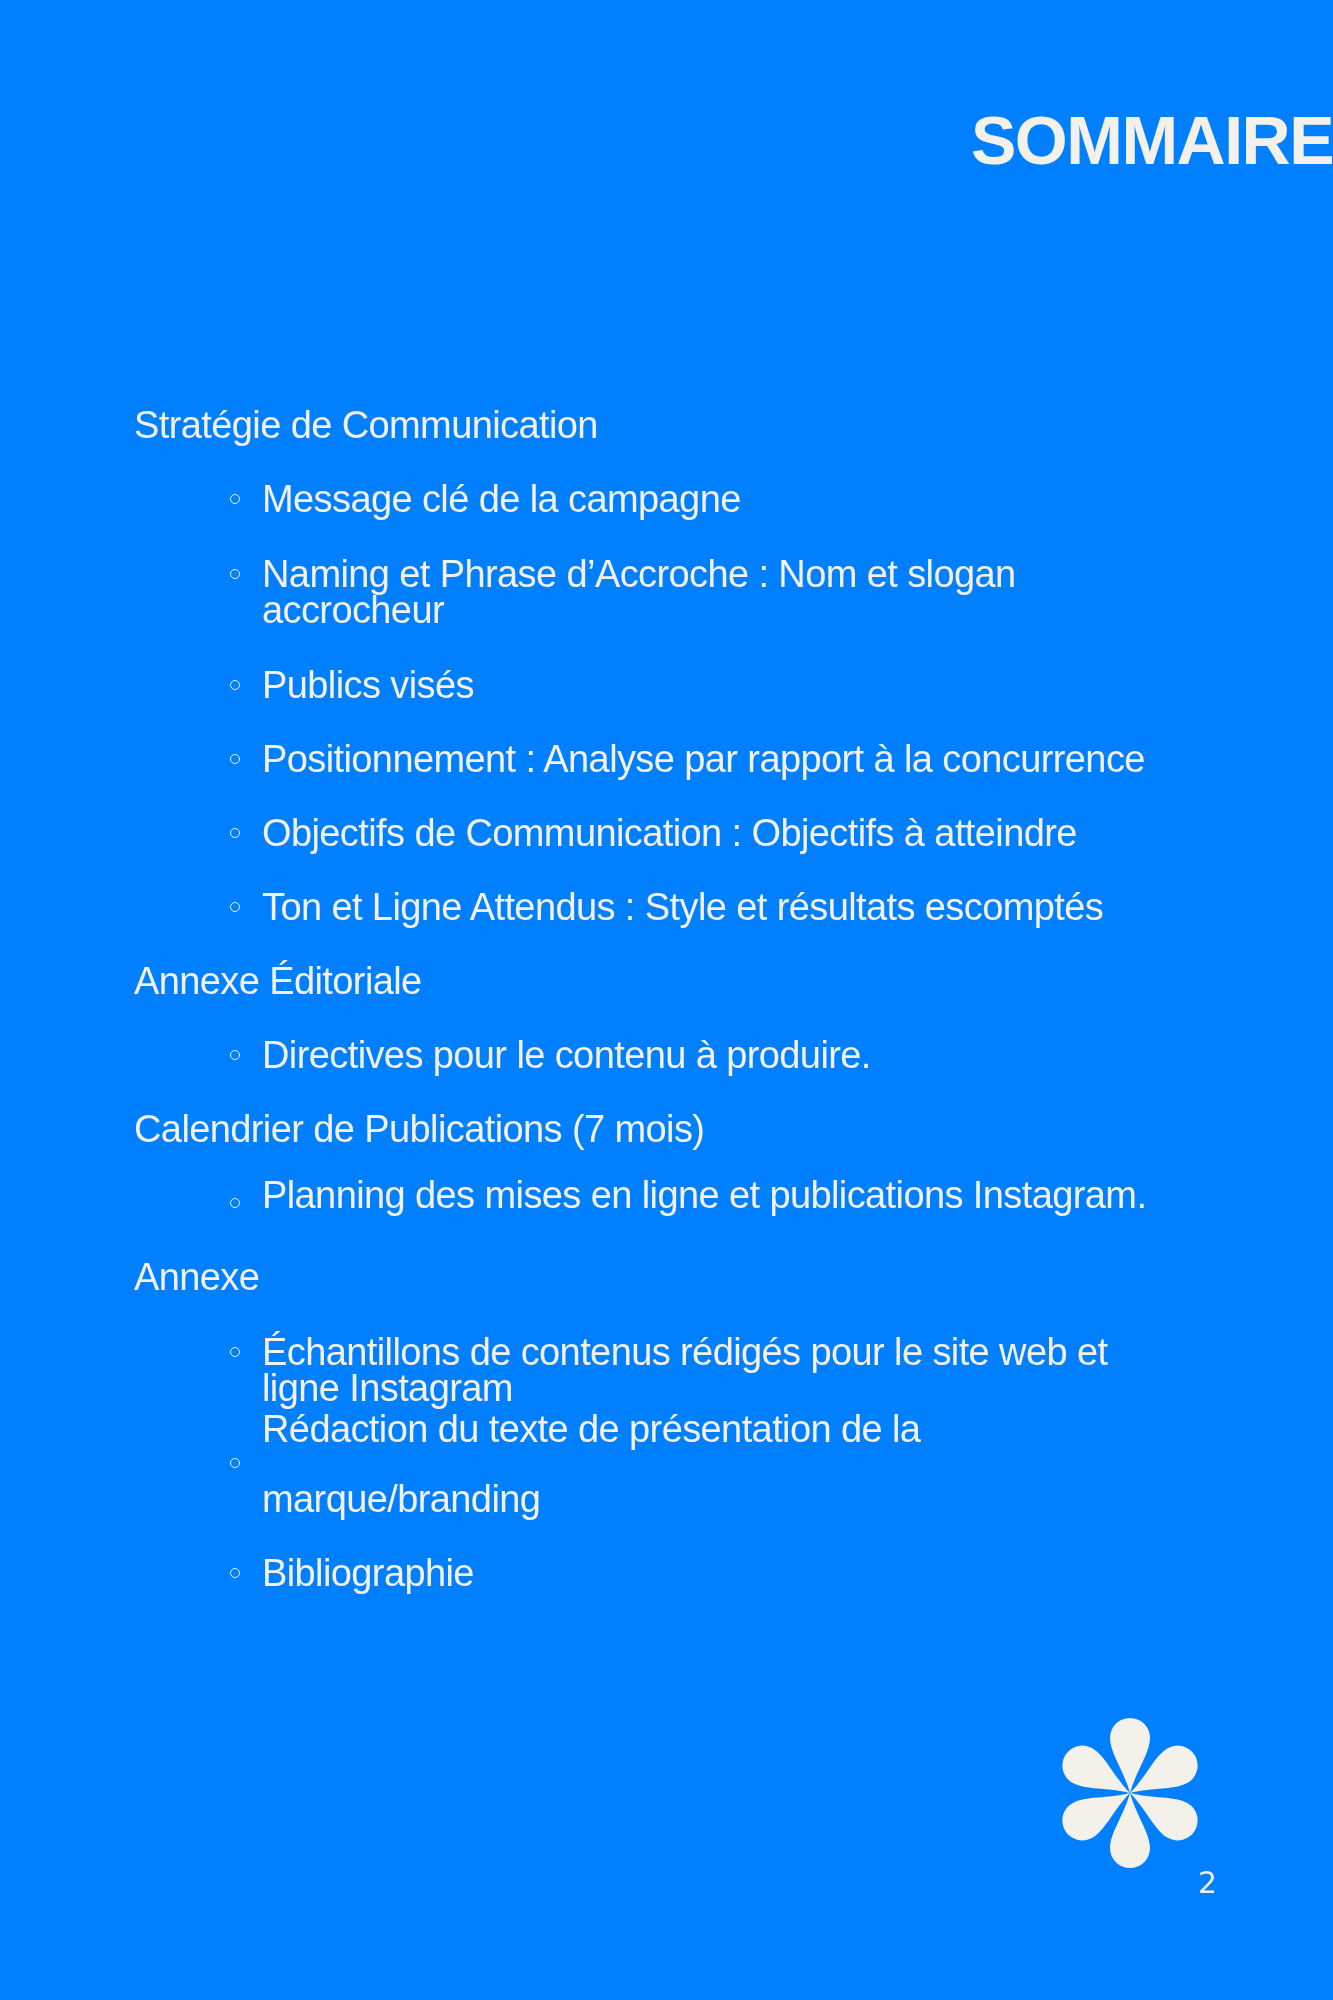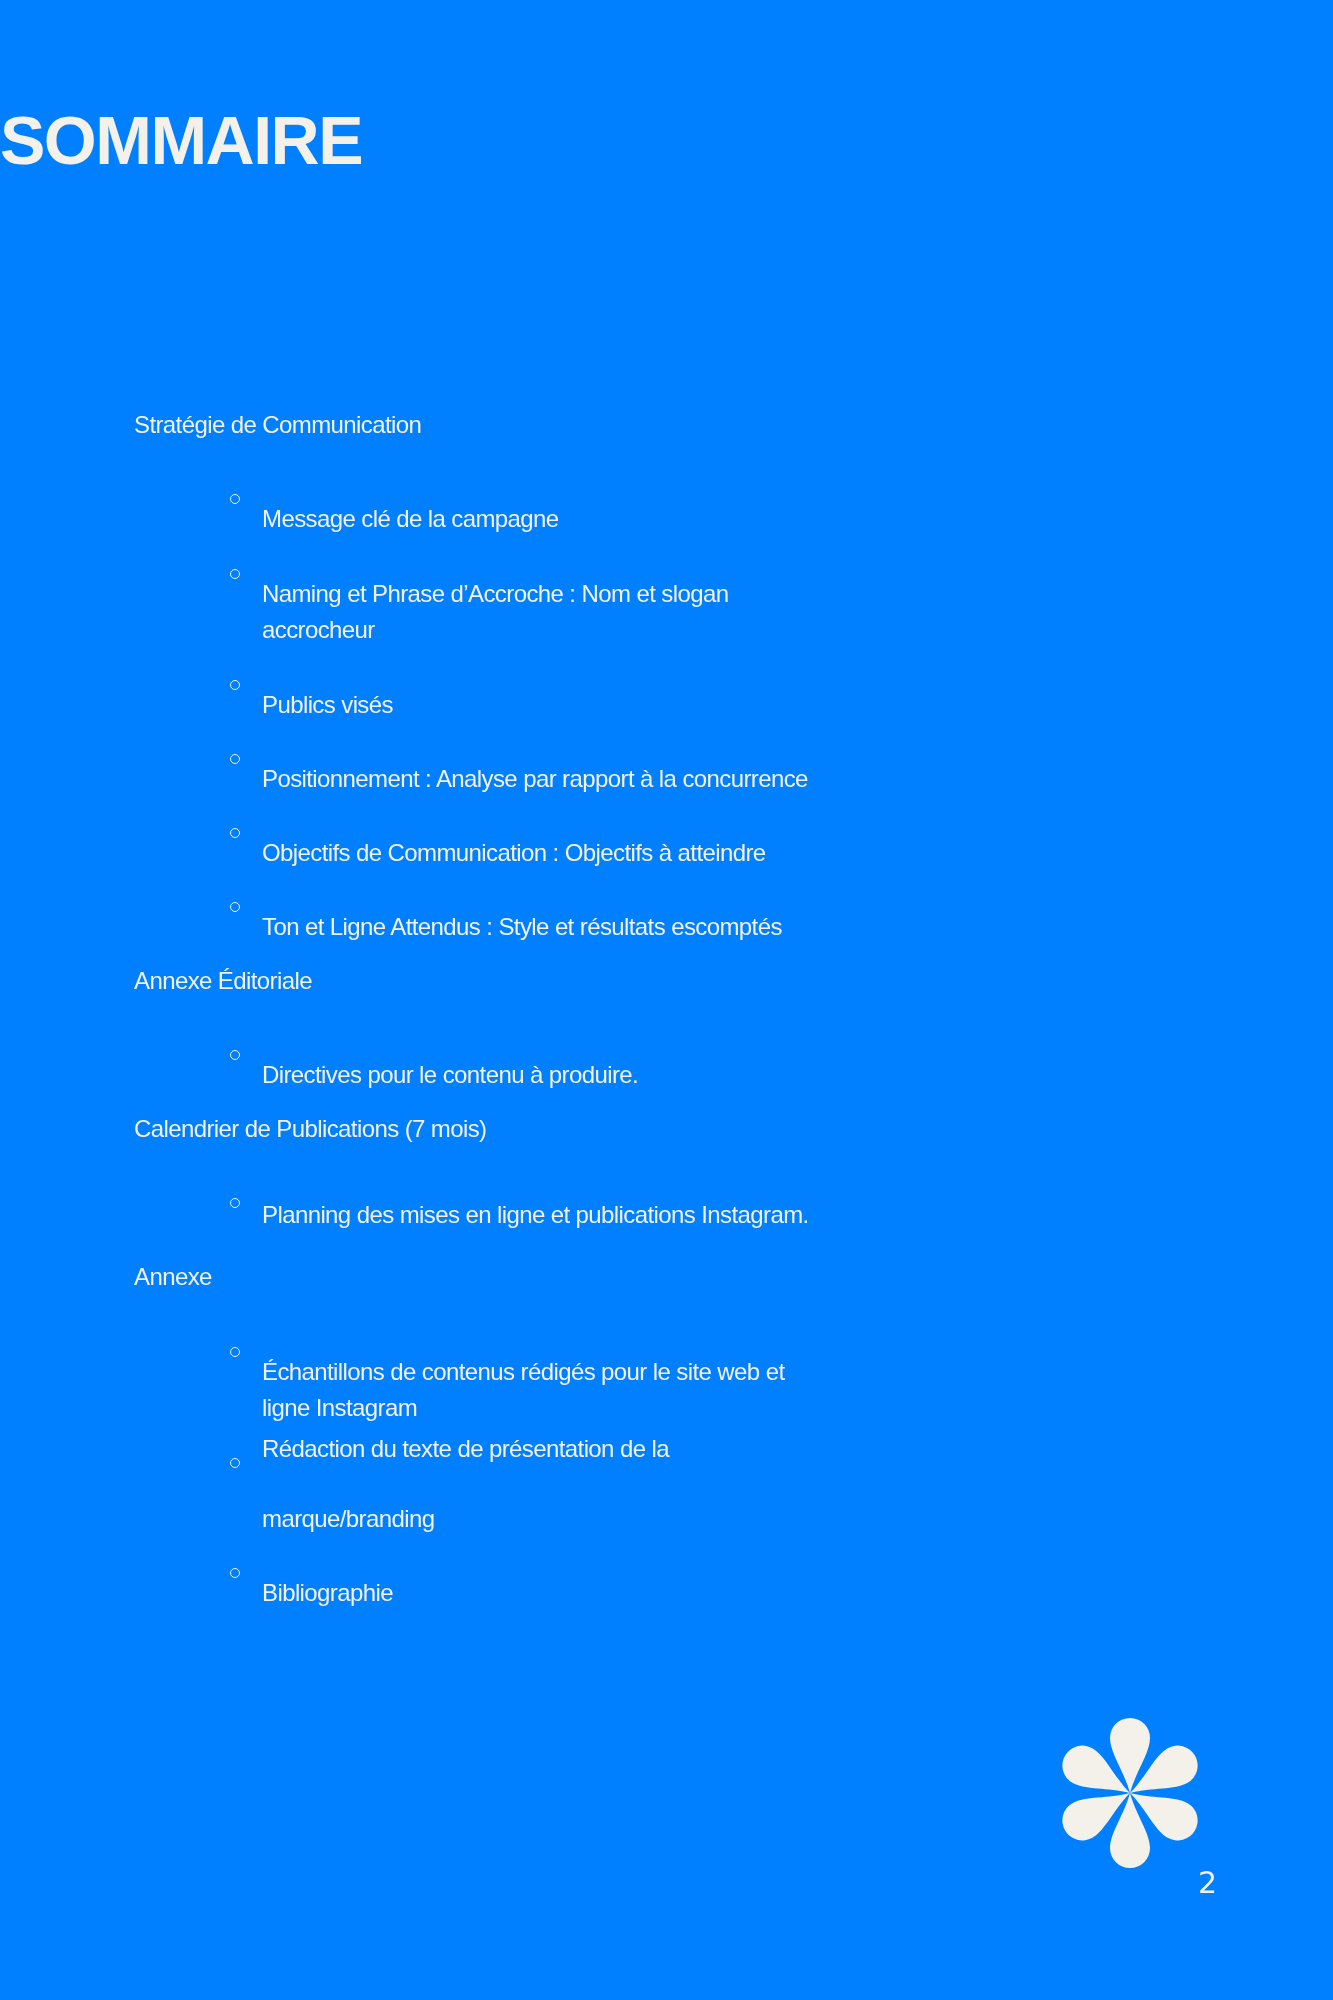--- a/index.html
+++ b/index.html
@@ -6,30 +6,30 @@
   body {
     width:1333px; height:2000px; overflow:hidden;
     background:#0080FF;
     font-family:"Liberation Sans", sans-serif;
     color:#F4F1EB;
     position:relative;
   }
   .page { position:absolute; left:0; top:0; width:1333px; height:2000px; background:#0080FF; }
   .title {
     position:absolute; left:0; width:1333px; top:100px;
-    text-align:left; font-weight:bold; font-size:68px; letter-spacing:-1.5px;
+    text-align:right; font-weight:bold; font-size:68px; letter-spacing:-1.5px;
     line-height:80px; color:#F4F1EB;
   }
   .toc { position:absolute; left:0; top:0; width:1333px; }
   .line {
-    position:absolute; white-space:nowrap; font-size:24px; line-height:40px;
+    position:absolute; white-space:nowrap; font-size:38px; line-height:40px;
     letter-spacing:-0.6px; color:#F4F1EB;
   }
   .section { left:134px; }
-  .item-text { left:262px;margin-top:20px; }
+  .item-text { left:262px; }
   .bullet {
     position:absolute; width:10px; height:10px; border:1.6px solid #F4F1EB;
     border-radius:50%; box-sizing:border-box; left:230px;
   }
   .flower { position:absolute; left:1057px; top:1718px; width:146px; height:150px; }
   .pagenum {
     position:absolute; left:1198px; top:1866px; font-size:30px; line-height:34px;
     font-family:"DejaVu Sans", sans-serif; font-weight:normal; color:#F4F1EB;
   }
 </style>

